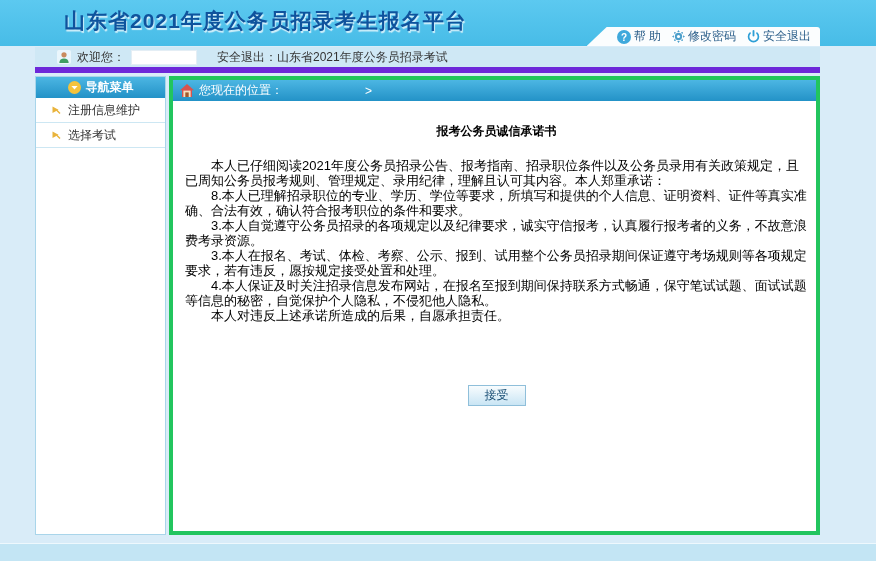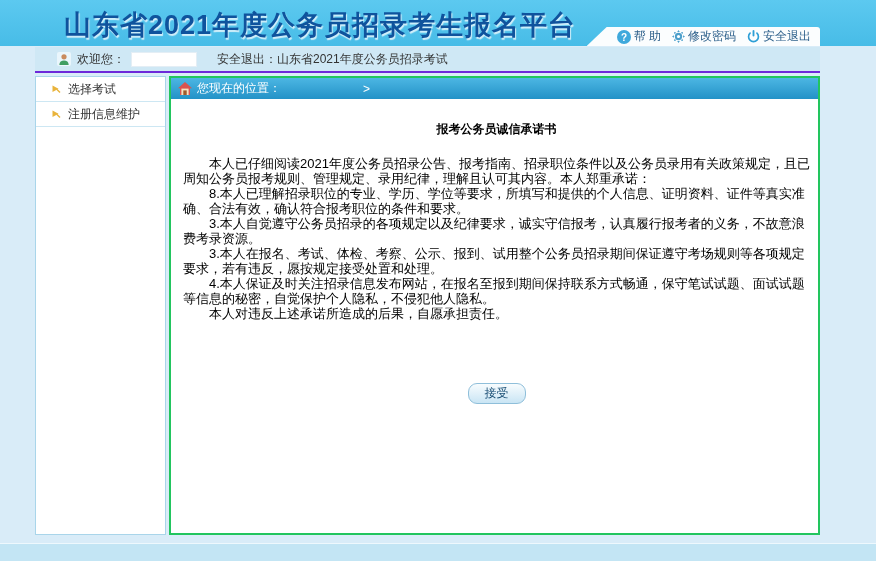--- a/index.html
+++ b/index.html
@@ -3,60 +3,60 @@
 <meta charset="utf-8">
 <style>
   * { margin:0; padding:0; box-sizing:border-box; }
   html,body { width:876px; height:561px; }
   body { font-family:"Liberation Sans","DejaVu Sans",sans-serif; }
   .page { position:relative; width:876px; height:561px; background:#d9ecf8; overflow:hidden; }
 
   
   .header { position:absolute; top:0; left:0; width:876px; height:46px;
             background:linear-gradient(#5cc9f0,#47bce7); }
-  .header-title { position:absolute; left:64px; top:7px; font-size:27px; font-weight:bold;
+  .header-title { position:absolute; left:64px; top:7px; font-size:21px; font-weight:bold;
             color:#0f539d; text-shadow:1px 2px 1px rgba(255,255,255,.75); letter-spacing:1px; }
   .header-tab { position:absolute; right:56px; top:27px; height:19px;
             background:#fbfdfe; display:flex; align-items:center; gap:11px;
             padding:0 9px 0 30px; clip-path:polygon(20px 0,100% 0,100% 100%,0 100%);
             border-radius:0 3px 0 0; }
   .header-link { display:flex; align-items:center; gap:3px; font-size:12px; color:#2c5f8a;
             cursor:pointer; white-space:nowrap; }
 
   
   .welcome { position:absolute; top:47px; left:35px; width:785px; height:26px;
-            background:#cfe8f5; border-bottom:2px solid #6d28d9; display:flex;
+            background:#cfe8f5; border-bottom:6px solid #6d28d9; display:flex;
             align-items:center; gap:6px; padding-left:22px; font-size:12px; color:#333; }
   .username-box { width:66px; height:15px; background:#fff; border:1px solid #e4eef5;
             display:inline-block; }
   .welcome .exam { margin-left:14px; }
 
   
   .main { position:absolute; top:76px; left:35px; width:785px; height:459px; display:flex; }
   .sidebar { width:131px; background:#fff; border:1px solid #a9d5ea; margin-right:3px; }
   .sidebar-header { height:21px; background:linear-gradient(#4cb6e3,#2392c7);
             color:#fff; font-weight:bold; font-size:12px; display:flex; align-items:center;
             justify-content:center; gap:5px; }
   .sidebar-item { height:25px; border-bottom:1px solid #cde7f3; display:flex;
             align-items:center; gap:7px; padding-left:15px; font-size:12px; color:#333;
             cursor:pointer; }
 
-  .content { flex:1; background:#fff; border:2px solid #22c55e; }
+  .content { flex:1; background:#fff; border:4px solid #22c55e; }
   .breadcrumb { height:21px; background:linear-gradient(#4cb6e3,#2392c7); color:#fff;
             font-size:12px; display:flex; align-items:center; gap:5px; padding-left:7px; }
   .breadcrumb a { color:#fff; text-decoration:none; cursor:pointer;margin-top:45px; }
 
   .doc { padding:20px 8px 0 12px; color:#000; }
   .doc-title { text-align:center; font-size:12px; font-weight:bold; margin:2px 0 18px; }
   .doc p { font-size:13px; line-height:15px; text-indent:2em; margin:0; }
 
   .accept-row { text-align:center; margin-top:62px; }
   .accept-btn { width:58px; height:21px; font-size:12px; color:#1a4f75;
             background:linear-gradient(#f8fcfe,#c9e5f4); border:1px solid #8fbfda;
-            border-radius:9px; cursor:pointer; font-family:inherit; }
+            border-radius:0; cursor:pointer; font-family:inherit; }
 
   
   .footer { position:absolute; left:0; bottom:0; width:876px; height:18px;
             background:#c3e5f4; border-top:1px solid #eef8fd; }
 
   .icon { display:inline-flex; flex:none; line-height:0; }
 </style>
 </head>
 <body>
 
@@ -105,37 +105,46 @@
         </svg>
     </span>
     <span>欢迎您：</span>
     <span class="username-box"></span>
     <span class="exam">安全退出：山东省2021年度公务员招录考试</span>
   </div>
 
   <div class="main">
 
     <div class="sidebar">
-      <div class="sidebar-item">
+      <div class="sidebar-header">
         <span class="icon">
-          <svg width="10" height="10" viewBox="0 0 10 10">
-              <path d="M1.5 1.5l6 3.2-6 3.2z" fill="#e9b33b"></path>
-              <path d="M5.5 5l3.5 3.6" stroke="#e9b33b" stroke-width="1.4"></path>
+          <svg width="13" height="13" viewBox="0 0 13 13">
+              <circle cx="6.5" cy="6.5" r="6.5" fill="#f5c33c"></circle>
+              <path d="M3.4 4.9l3.1 3.6 3.1-3.6z" fill="#fff"></path>
             </svg>
         </span>
-        <span>选择考试</span>
+        <span>导航菜单</span>
       </div>
       <div class="sidebar-item">
         <span class="icon">
           <svg width="10" height="10" viewBox="0 0 10 10">
               <path d="M1.5 1.5l6 3.2-6 3.2z" fill="#e9b33b"></path>
               <path d="M5.5 5l3.5 3.6" stroke="#e9b33b" stroke-width="1.4"></path>
             </svg>
         </span>
         <span>注册信息维护</span>
+      </div>
+      <div class="sidebar-item">
+        <span class="icon">
+          <svg width="10" height="10" viewBox="0 0 10 10">
+              <path d="M1.5 1.5l6 3.2-6 3.2z" fill="#e9b33b"></path>
+              <path d="M5.5 5l3.5 3.6" stroke="#e9b33b" stroke-width="1.4"></path>
+            </svg>
+        </span>
+        <span>选择考试</span>
       </div>
     </div>
 
     <div class="content">
       <div class="breadcrumb">
         <span class="icon">
           <svg width="14" height="13" viewBox="0 0 14 13">
               <path d="M7 0L0 6.2h2V13h10V6.2h2z" fill="#d9534f"></path>
               <rect x="3.4" y="6.6" width="7.2" height="6.4" fill="#f3e2c0"></rect>
               <rect x="5.3" y="8.4" width="3.4" height="4.6" fill="#a05a2c"></rect>

